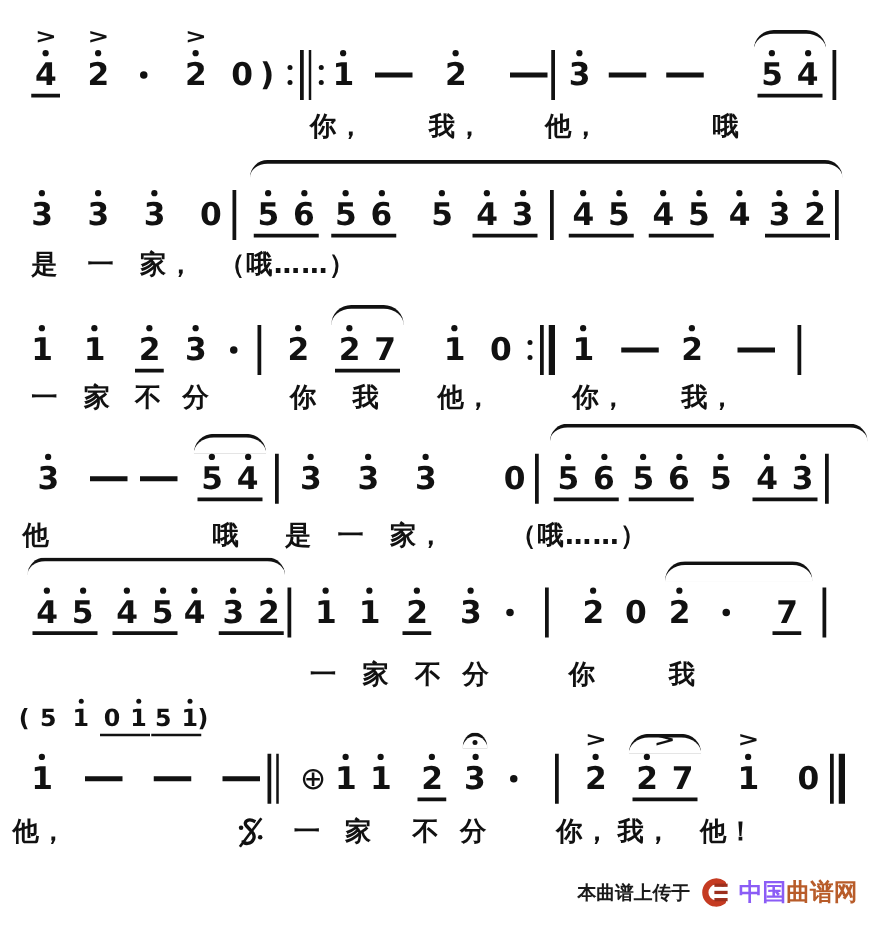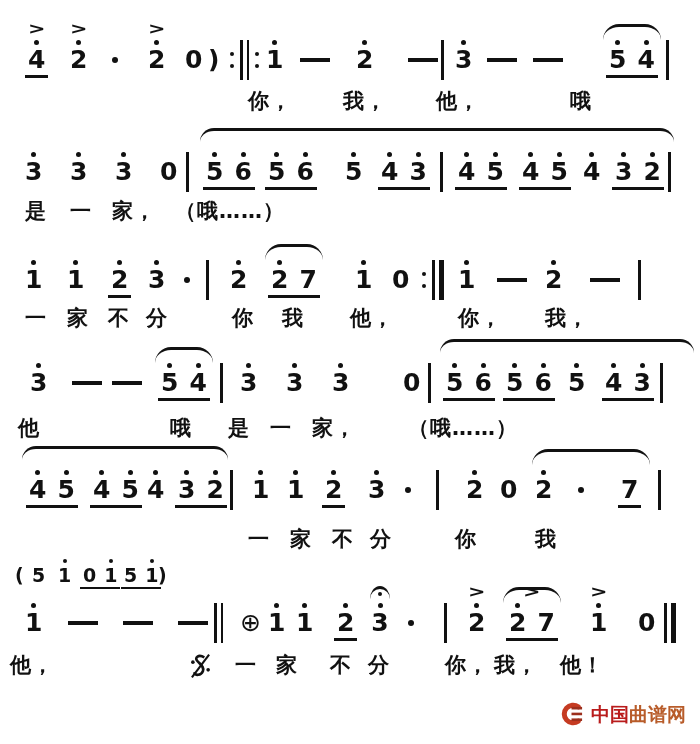--- a/index.html
+++ b/index.html
@@ -1392,24 +1392,25 @@
         <div class="lyr" style="left: 276px; top: 67px;">家</div>
         <div class="lyr" style="left: 330px; top: 67px;">不</div>
         <div class="lyr" style="left: 368px; top: 67px;">分</div>
         <div class="lyr" style="left: 445px; top: 67px;">你，</div>
         <div class="lyr" style="left: 494px; top: 67px;">我，</div>
         <div class="lyr" style="left: 560px; top: 67px;">他！</div>
       </div>
     </div>
 
   <div class="wm">
+    <span class="wm-prefix">本曲谱上传于</span>
     <span style="display:flex;">
       <svg width="25" height="24" viewBox="0 0 26 24">
         <path d="M20 4.5 A9.2 9.2 0 1 0 20 19.5" fill="none" stroke="#c53b22" stroke-width="5.2" stroke-linecap="round"></path>
         <rect x="13" y="4.6" width="11" height="2.7" fill="#9c2f1d"></rect>
         <rect x="13" y="10.6" width="11" height="2.7" fill="#9c2f1d"></rect>
         <rect x="13" y="16.6" width="11" height="2.7" fill="#9c2f1d"></rect>
       </svg>
     </span>
-    <span class="wm-brand" style="color:#b91c1c">中国</span>
+    <span class="wm-brand" style="color:#8b5cf6">中国</span>
     <span class="wm-brand" style="color:#b85c2a;margin-left:-7px">曲谱网</span>
   </div>
 </div>
 
 </body></html>

